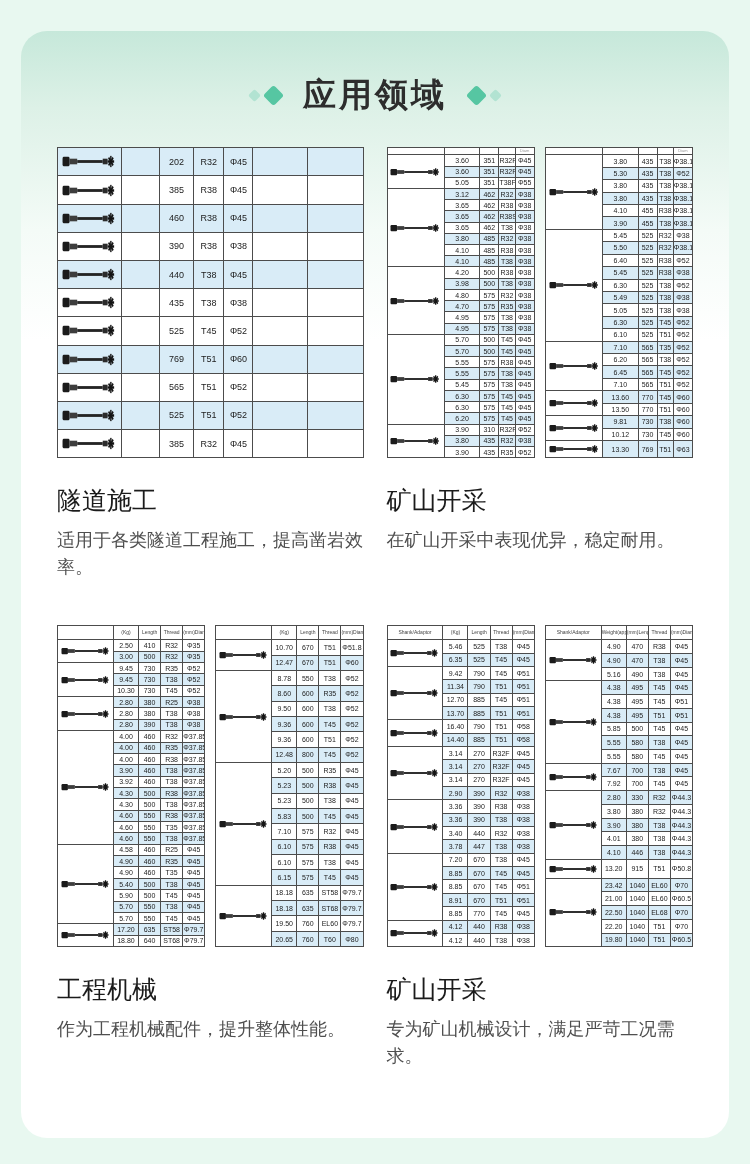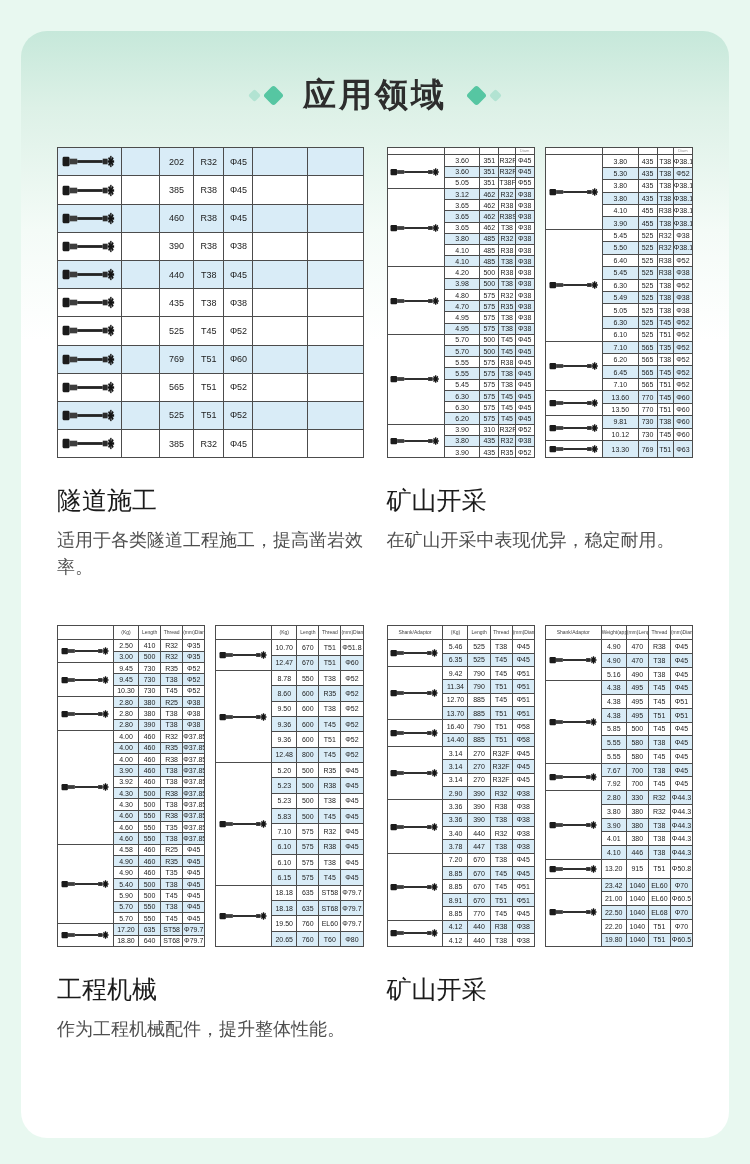--- a/index.html
+++ b/index.html
@@ -1783,16 +1783,17 @@
                   <td>19.80</td>
                   <td>1040</td>
                   <td>T51</td>
                   <td>Φ60.5</td>
                 </tr>
               </tbody>
             </table>
           </div>
         </div>
       <h3 class="sec-h">矿山开采</h3>
+      <p class="sec-p">专为矿山机械设计，满足严苛工况需求。</p>
     </section>
 
   </div>
 </div>
 
 </body></html>

